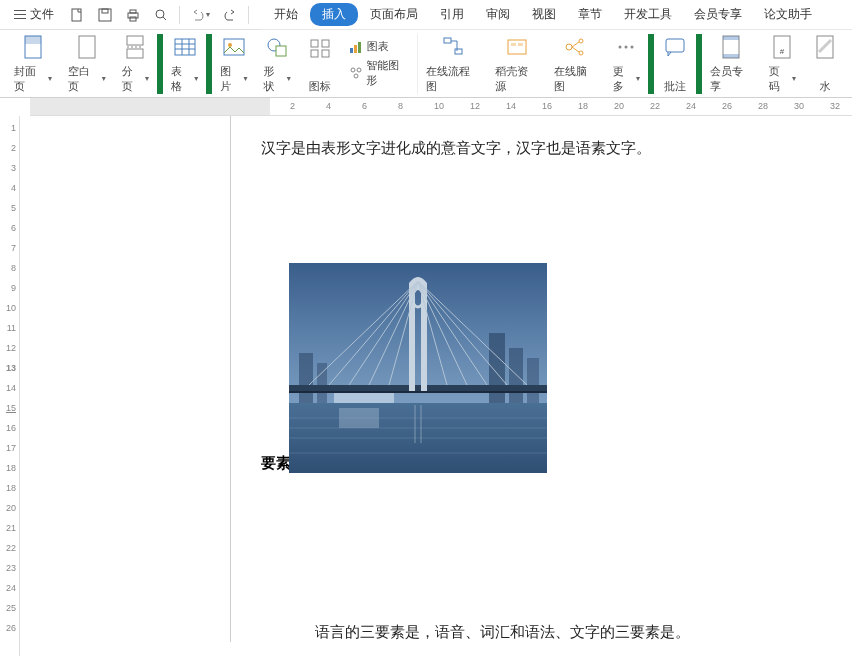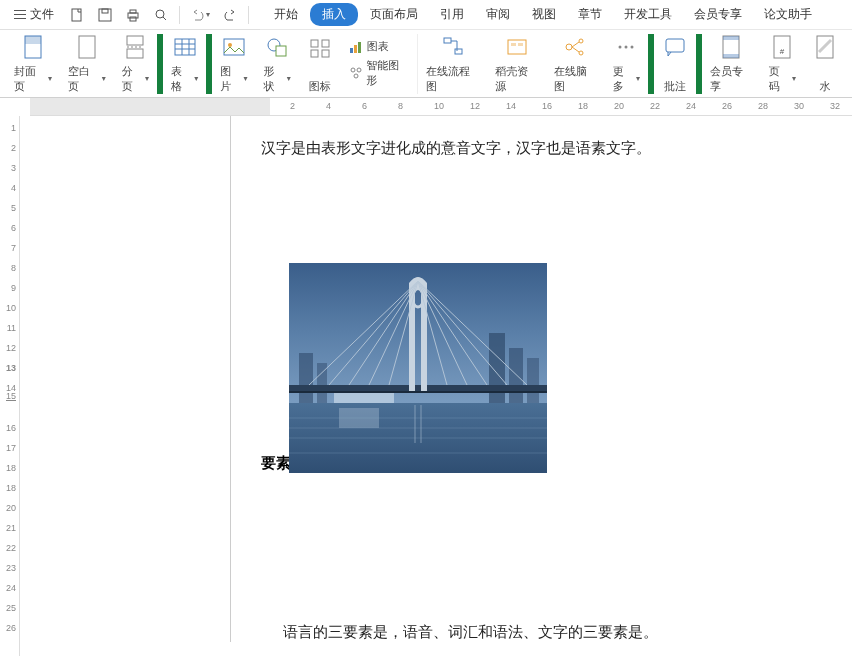--- a/index.html
+++ b/index.html
@@ -28,21 +28,21 @@
 .v-ruler{width:20px;background:#fff;border-right:1px solid #ddd;position:relative}
 .v-num{position:absolute;right:3px;font-size:9px;color:#888;transform:translateY(-50%)}
 .page-viewport{flex:1;overflow:hidden;position:relative;background:#fff}
 .page{position:absolute;left:210px;top:0;width:620px;background:#fff;border-left:1px solid #ccc}
 .body-text{font-family:"SimSun",serif;font-size:15px;color:#222;line-height:1.9;padding:18px 30px 0 30px}
 .h-ruler-inner{position:absolute;left:240px;right:0;top:0;bottom:0}
 .h-tick{position:absolute;top:3px;font-size:9px;color:#888}
 .img-block{margin:100px 0 0 30px;display:flex;align-items:flex-end}
 .img-label{font-family:"SimSun",serif;font-size:15px;font-weight:bold;color:#000;margin-right:-2px}
 .bridge-svg{width:258px;height:210px;display:block}
-.bottom-text{font-family:"SimSun",serif;font-size:15px;color:#222;margin:150px 0 0 52px}
+.bottom-text{font-family:"SimSun",serif;font-size:15px;color:#222;margin:150px 0 0 84px}
 svg{display:block}
 </style>
 </head>
 <body>
 
 <div class="titlebar">
   <div class="file-menu tb-btn">
     <span class="hamburger">
         <span></span>
         <span></span>
@@ -339,21 +339,21 @@
       <span class="v-num" style="top: 92px;">5</span>
       <span class="v-num" style="top: 112px;">6</span>
       <span class="v-num" style="top: 132px;">7</span>
       <span class="v-num" style="top: 152px;">8</span>
       <span class="v-num" style="top: 172px;">9</span>
       <span class="v-num" style="top: 192px;">10</span>
       <span class="v-num" style="top: 212px;">11</span>
       <span class="v-num" style="top: 232px;">12</span>
       <span class="v-num" style="top: 252px; font-weight: bold;">13</span>
       <span class="v-num" style="top: 272px;">14</span>
-      <span class="v-num" style="top: 280px; text-decoration: underline;">15</span>
+      <span class="v-num" style="top: 292px; text-decoration: underline;">15</span>
       <span class="v-num" style="top: 312px;">16</span>
       <span class="v-num" style="top: 332px;">17</span>
       <span class="v-num" style="top: 352px;">18</span>
       <span class="v-num" style="top: 372px;">18</span>
       <span class="v-num" style="top: 392px;">20</span>
       <span class="v-num" style="top: 412px;">21</span>
       <span class="v-num" style="top: 432px;">22</span>
       <span class="v-num" style="top: 452px;">23</span>
       <span class="v-num" style="top: 472px;">24</span>
       <span class="v-num" style="top: 492px;">25</span>

